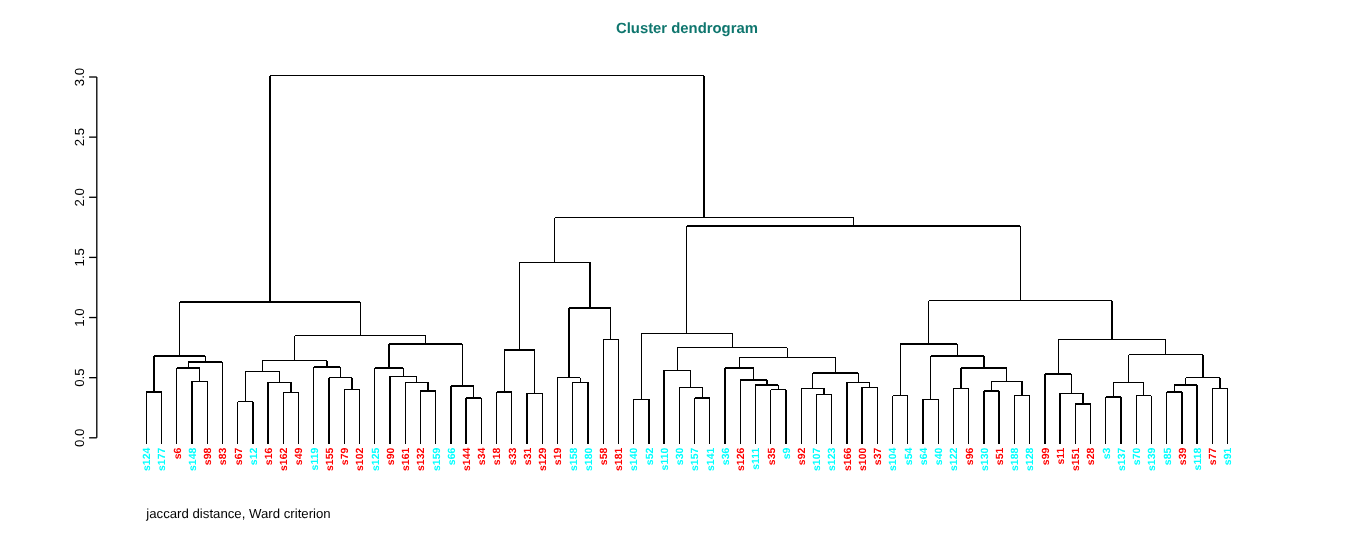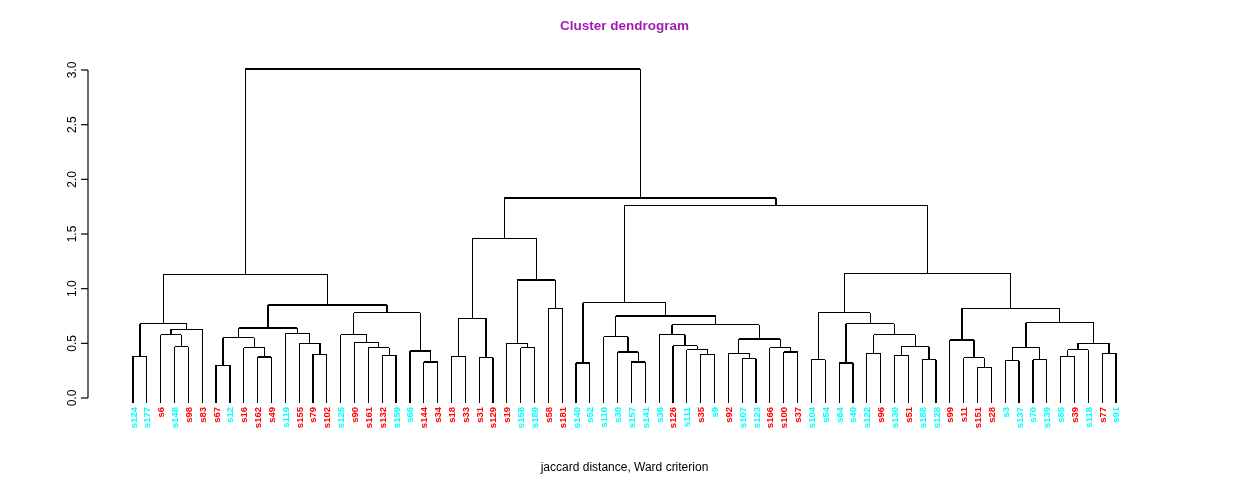--- a/index.html
+++ b/index.html
@@ -1,21 +1,21 @@
 <!DOCTYPE html>
 <html><head>
 <meta charset="utf-8">
 <style>
   html,body{margin:0;padding:0;background:#ffffff;}
   #figure{position:relative;width:1238px;height:500px;background:#ffffff;overflow:hidden;
           font-family:"Liberation Sans", sans-serif;}
   #plot-svg{position:absolute;left:0;top:0;}
   .fig-title{position:absolute;left:133px;width:983px;top:18px;text-align:center;
-             font-size:13.5px;font-weight:bold;color:#a21caf;}
-  .fig-xlabel{position:absolute;left:133px;width:983px;top:460px;text-align:center;
+             font-size:13.5px;font-weight:bold;color:#0f766e;}
+  .fig-xlabel{position:absolute;left:133px;width:983px;top:460px;text-align:left;
               font-size:12px;color:#000;}
 </style>
 </head>
 <body>
 
 <div id="figure">
   <div class="fig-title">Cluster dendrogram</div>
   <svg id="plot-svg" width="1238" height="500">
       <g>
         <line x1="88" y1="398" x2="88" y2="70.00999999999999" stroke="#000000" stroke-width="1.2"></line>

